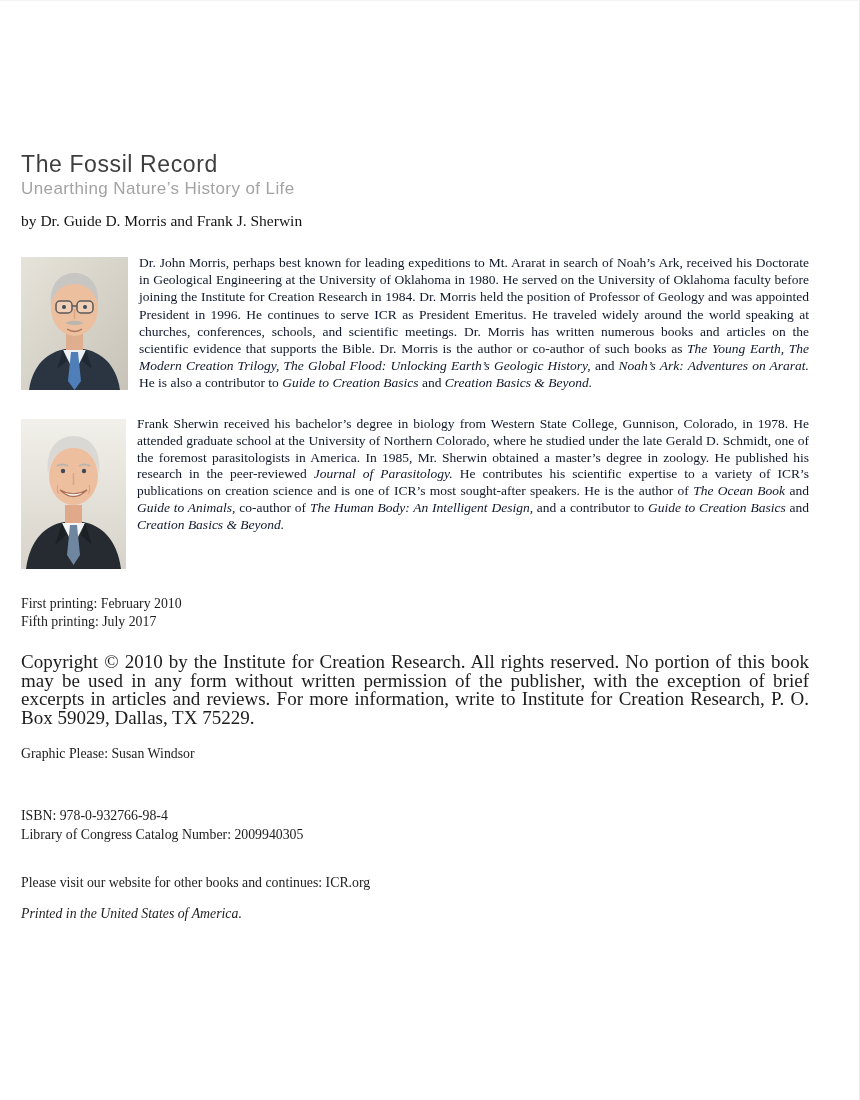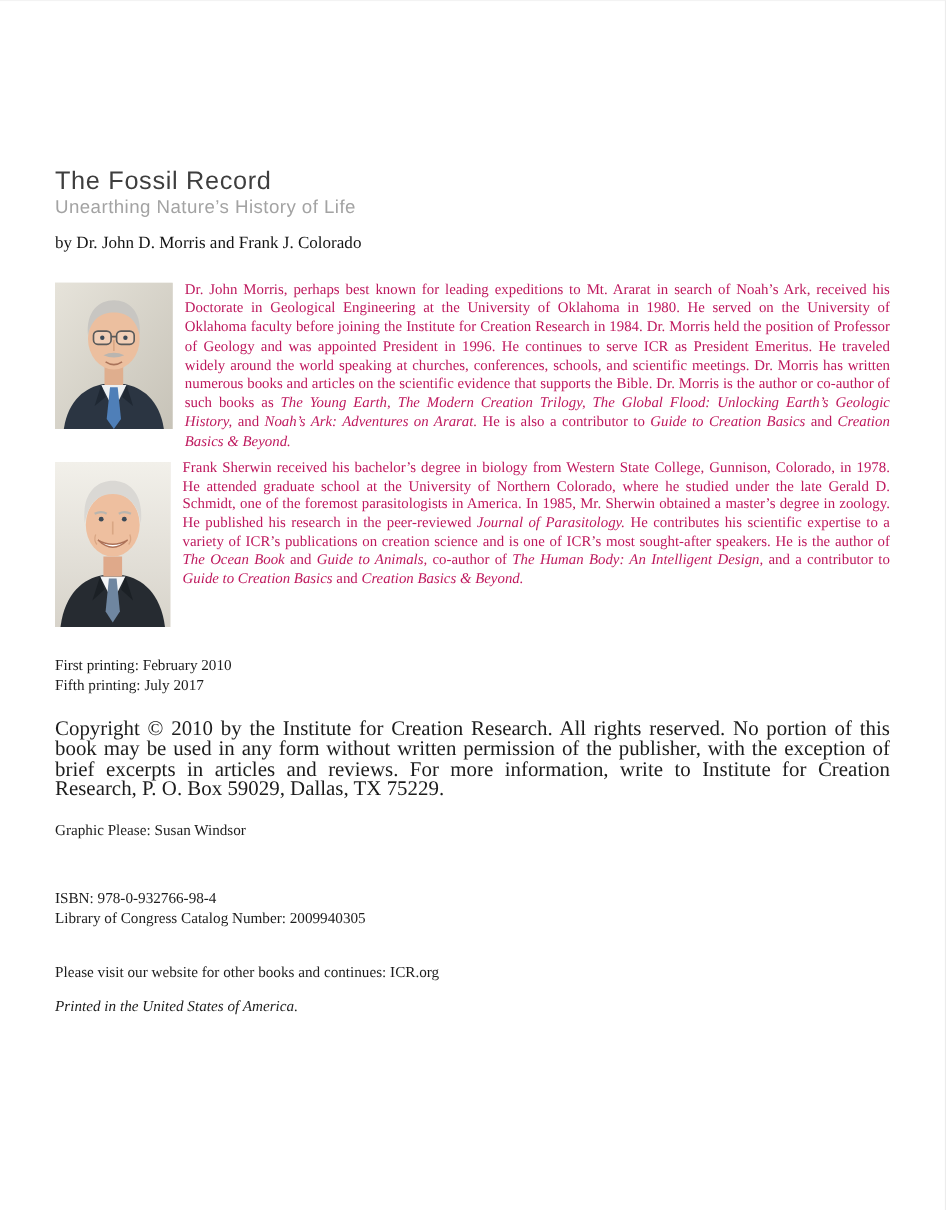--- a/index.html
+++ b/index.html
@@ -8,21 +8,21 @@
     width: 860px;
     height: 1100px;
     position: relative;
     font-family: "Liberation Serif", serif;
     color: #1c1c1c;
     overflow: hidden;
   }
   .page {
     width: 860px;
     height: 1100px;
-    padding: 150px 50px 0 50px;
+    padding: 150px 50px 0 21px;
     background: #ffffff;
     border-right: 1px solid #ececec;
     border-top: 1px solid #f3f3f3;
   }
   .title {
     font-family: "Liberation Sans", sans-serif;
     font-weight: 400;
     font-size: 23px;
     line-height: 26px;
     letter-spacing: 0.6px;
@@ -40,21 +40,21 @@
   .byline {
     font-size: 15.5px;
     line-height: 19px;
     margin-top: 12px;
     color: #141414;
   }
   .bio {
     font-size: 13.5px;
     line-height: 17.2px;
     text-align: justify;
-    color: #be185d;
+    color: #0f172a;
   }
   .bio em { font-style: italic; }
   .bio-1 { margin-top: 24px; overflow: hidden; }
   .photo-1 {
     float: left;
     width: 107px;
     height: 133px;
     margin: 3px 11px 18px 0;
     background: #d9d6cd;
   }
@@ -80,21 +80,21 @@
   .website-note { margin-top: 30px; font-size: 13.8px; line-height: 18px; }
   .printed-in { margin-top: 13px; font-size: 13.8px; line-height: 18px; font-style: italic; }
 </style>
 </head>
 <body>
 
 <div class="page">
 
   <h1 class="title">The Fossil Record</h1>
   <h2 class="subtitle">Unearthing Nature’s History of Life</h2>
-  <p class="byline">by Dr. John D. Morris and Frank J. Colorado</p>
+  <p class="byline">by Dr. Guide D. Morris and Frank J. Sherwin</p>
 
   <section class="bio bio-1">
     <div class="photo-1">
       <svg viewBox="0 0 107 133" width="107" height="133" role="img">
         <defs>
           <linearGradient id="bg1" x1="0" y1="0" x2="1" y2="1">
             <stop offset="0" stop-color="#e6e3da"></stop>
             <stop offset="1" stop-color="#c7c3b8"></stop>
           </linearGradient>
         </defs>

